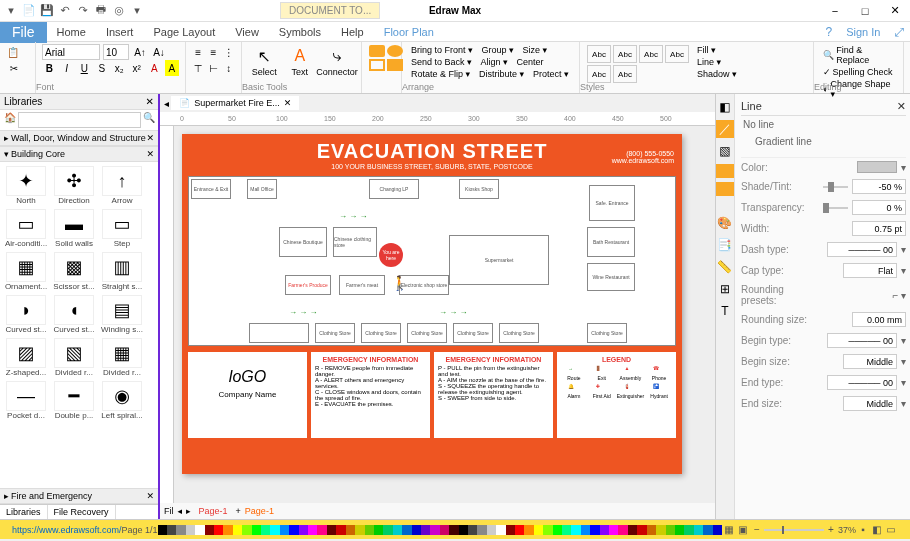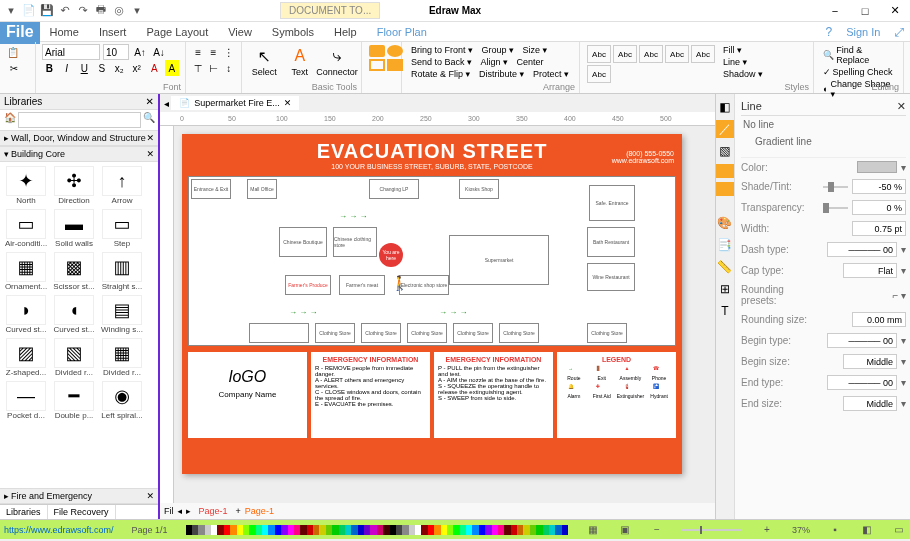--- a/index.html
+++ b/index.html
@@ -9,30 +9,30 @@
 .titlebar { height: 22px; background: #fff; display: flex; align-items: center; position: relative; border-bottom: 1px solid #e0e0e0; }
 .qat { display: flex; gap: 4px; padding: 0 4px; align-items: center; }
 .qat-icon { width: 14px; height: 14px; display: flex; align-items: center; justify-content: center; font-size: 11px; color: #555; }
 .doc-title { position: absolute; left: 280px; background: #fff4c2; padding: 2px 8px; font-size: 10px; color: #888; border: 1px solid #ddd; }
 .app-title { position: absolute; left: 50%; transform: translateX(-50%); font-size: 10px; font-weight: bold; }
 .win-controls { position: absolute; right: 0; display: flex; }
 .win-btn { width: 30px; height: 22px; display: flex; align-items: center; justify-content: center; font-size: 11px; }
 
 
 .menubar { height: 20px; background: #fff; display: flex; align-items: center; border-bottom: 1px solid #ddd; }
-.file-btn { background: #5b9bd5; color: #fff; padding: 3px 6px; font-size: 16px; font-weight: bold; }
+.file-btn { background: #5b9bd5; color: #fff; padding: 3px 12px; font-size: 14px; }
 .menu-item { padding: 3px 10px; font-size: 11px; color: #444; }
 .menu-spacer { flex: 1; }
 .help-icon { padding: 3px 6px; color: #5b9bd5; font-size: 12px; }
 .signin { padding: 3px 8px; color: #5b9bd5; font-size: 11px; }
 
 
 .ribbon { height: 52px; background: #fafafa; display: flex; border-bottom: 1px solid #ccc; }
 .rgroup { border-right: 1px solid #e0e0e0; padding: 2px 6px; display: flex; flex-direction: column; position: relative; }
-.rgroup-label { font-size: 9px; color: #888; text-align: right; position: absolute; bottom: 1px; left: 0; right: 4px; }
+.rgroup-label { font-size: 9px; color: #888; text-align: left; position: absolute; bottom: 1px; left: 0; right: 4px; }
 .rrow { display: flex; gap: 3px; align-items: center; }
 .font-select { font-size: 10px; border: 1px solid #ccc; height: 16px; padding: 0 2px; }
 .font-name { width: 58px; }
 .font-size { width: 26px; }
 .fbtn { width: 16px; height: 16px; display: flex; align-items: center; justify-content: center; font-size: 10px; border: 1px solid transparent; }
 .bigbtn { display: flex; flex-direction: column; align-items: center; width: 36px; padding: 2px; font-size: 9px; gap: 1px; }
 .bigbtn-icon { width: 20px; height: 20px; display: flex; align-items: center; justify-content: center; font-size: 16px; }
 .shape-swatch { width: 16px; height: 12px; background: #f9a825; margin: 1px; }
 .style-box { width: 24px; height: 18px; border: 1px solid #ccc; display: flex; align-items: center; justify-content: center; font-size: 8px; margin: 1px; }
 .arrange-item { font-size: 9px; padding: 1px 3px; display: flex; gap: 2px; align-items: center; }
@@ -90,21 +90,21 @@
 .rp-header { display: flex; justify-content: space-between; padding: 2px 0; font-size: 11px; color: #333; border-bottom: 1px solid #ddd; }
 .rp-option { padding: 3px 2px; font-size: 10px; }
 .rp-option.selected::before { content: "▪ "; color: #333; }
 .rp-prop { display: flex; align-items: center; padding: 3px 0; gap: 4px; }
 .rp-label { width: 78px; font-size: 10px; color: #888; }
 .rp-input { border: 1px solid #ccc; height: 15px; font-size: 9px; padding: 0 3px; width: 54px; text-align: right; }
 .slider-track { flex: 1; height: 2px; background: #ccc; position: relative; }
 .slider-thumb { width: 6px; height: 10px; background: #888; position: absolute; top: -4px; }
 
 
-.statusbar { height: 20px; background: #bef264; border-top: 1px solid #ccc; display: flex; align-items: center; font-size: 9px; color: #555; padding: 0 4px; gap: 18px; }
+.statusbar { height: 20px; background: #fde047; border-top: 1px solid #ccc; display: flex; align-items: center; font-size: 9px; color: #555; padding: 0 12px; gap: 0; }
 .status-link { color: #0066cc; }
 .color-strip { flex: 1; height: 10px; display: flex; }
 .color-cell { flex: 1; }
 .zoom-slider { width: 60px; height: 2px; background: #ccc; position: relative; }
 .status-icon { width: 14px; font-size: 10px; text-align: center; }
 
 .arrow-g { color: #1b8a1b; font-size: 8px; }
 </style>
 </head>
 <body>
@@ -222,21 +222,21 @@
     </div>
     <div class="rrow">
       <div class="arrange-item">Rotate &amp; Flip ▾</div>
       <div class="arrange-item">Distribute ▾</div>
       <div class="arrange-item">Protect ▾</div>
     </div>
     <div class="rgroup-label">Arrange</div>
   </div>
   <div class="rgroup" style="width:234px">
     <div style="display:flex">
-      <div style="display:grid;grid-template-columns:repeat(5,1fr)">
+      <div style="display:grid;grid-template-columns:repeat(4,1fr)">
         <div class="style-box">Abc</div>
         <div class="style-box">Abc</div>
         <div class="style-box">Abc</div>
         <div class="style-box">Abc</div>
         <div class="style-box">Abc</div>
         <div class="style-box">Abc</div>
       </div>
       <div style="display:flex;flex-direction:column;font-size:9px;margin-left:4px">
         <div class="arrange-item">Fill ▾</div>
         <div class="arrange-item">Line ▾</div>

